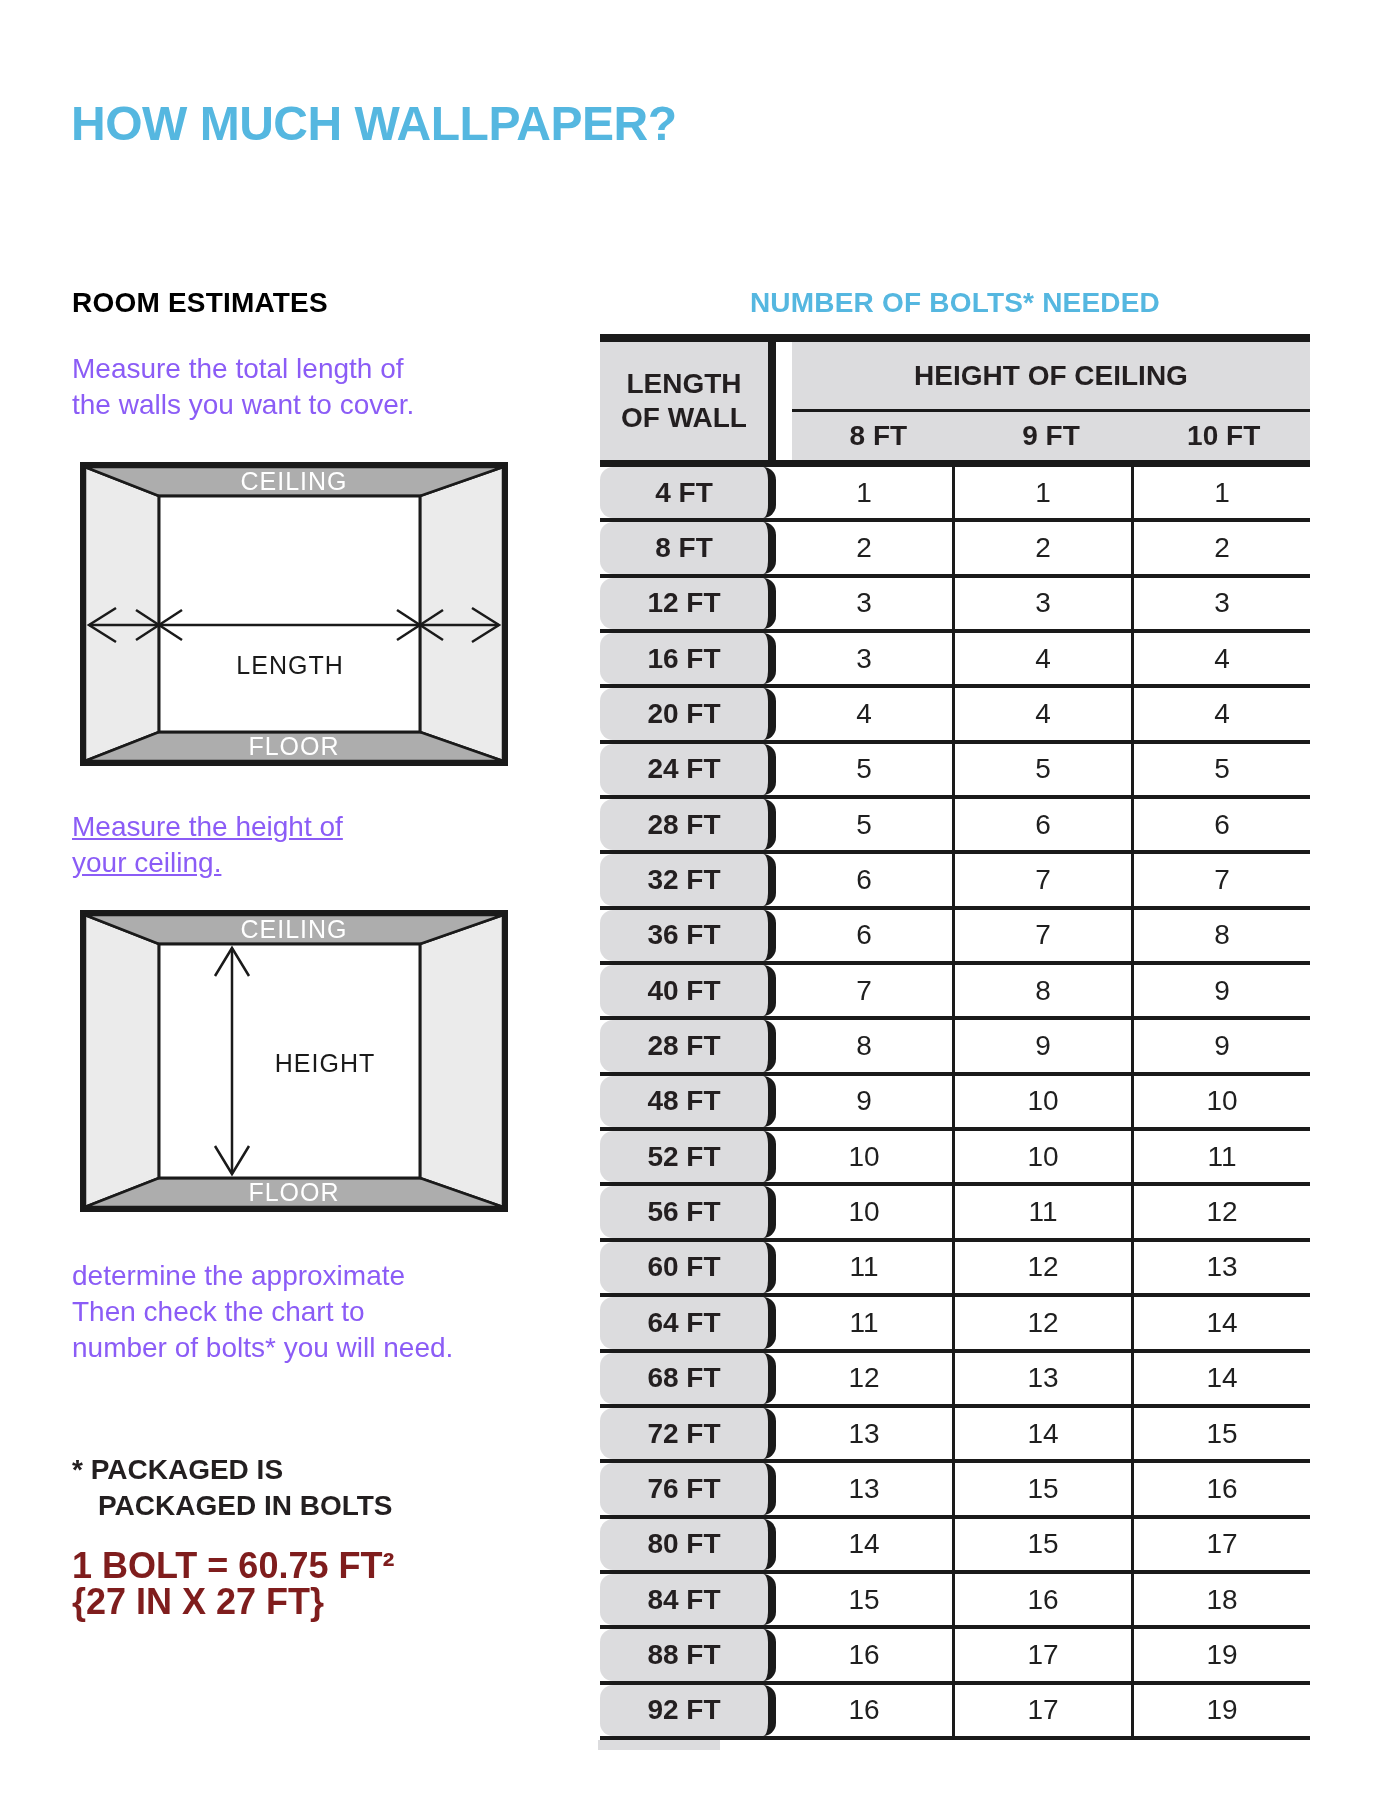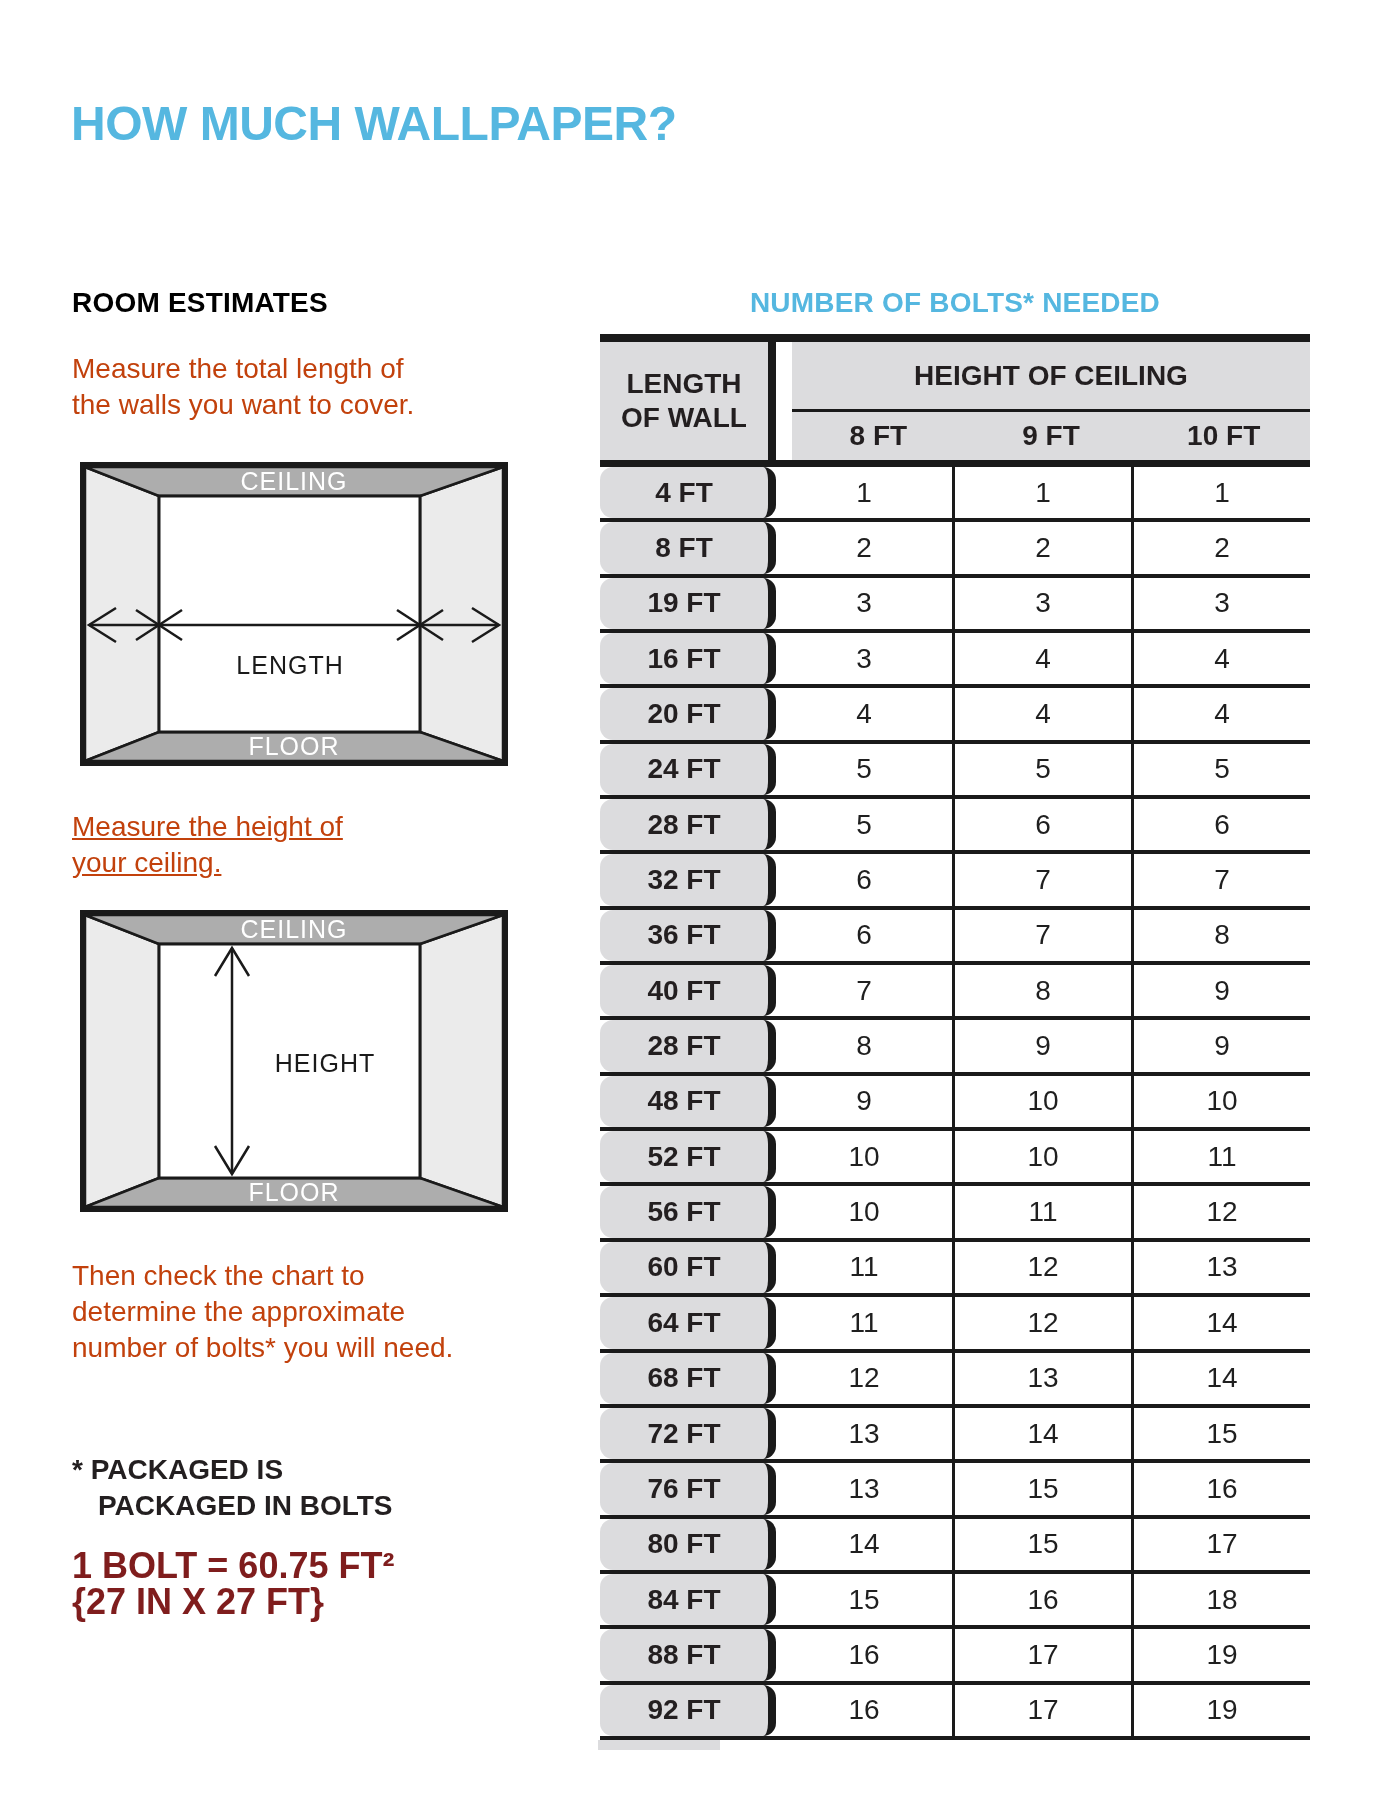--- a/index.html
+++ b/index.html
@@ -14,21 +14,21 @@
   .page-title {
     position:absolute; left:71px; top:72px;
     font-size:48px; font-weight:bold; letter-spacing:-0.5px; color:#55b7e0;
   }
 
   
   .section-heading {
     position:absolute; left:72px; top:263px;
     font-size:28px; font-weight:bold; color:#000000; letter-spacing:0.2px;
   }
-  .para { position:absolute; left:72px; font-size:28px; line-height:36px; color:#c2410c; }
+  .para { position:absolute; left:72px; font-size:28px; line-height:36px; color:#8b5cf6; }
   .para-1 { top:327px; }
   .para-2 { top:785px;text-decoration:underline; }
   .para-3 { top:1234px; }
 
   .diagram { position:absolute; left:80px; width:428px; }
   .diagram-1 { top:438px; height:304px; }
   .diagram-2 { top:886px; height:302px; }
 
   .footnote {
     position:absolute; left:72px; top:1428px;
@@ -139,22 +139,22 @@
       <line x1="152" y1="38" x2="152" y2="264"></line>
       <polyline points="135,66 152,38 169,66"></polyline>
       <polyline points="135,236 152,264 169,236"></polyline>
     </g>
     <text class="svg-band-label" x="214" y="28" text-anchor="middle">CEILING</text>
     <text class="svg-band-label" x="214" y="291" text-anchor="middle">FLOOR</text>
     <text class="svg-dim-label" x="245" y="162" text-anchor="middle">HEIGHT</text>
   </svg>
 
   <div class="para para-3">
+    <div>determine the approximate</div>
     <div>Then check the chart to</div>
-    <div>determine the approximate</div>
     <div>number of bolts* you will need.</div>
   </div>
 
   <div class="footnote">
     <div>* PACKAGED IS</div>
     <div class="indent">PACKAGED IN BOLTS</div>
   </div>
 
   <div class="bolt-info">
     <div>1 BOLT = 60.75 FT²</div>
@@ -185,21 +185,21 @@
           <div class="tcell sep">1</div>
           <div class="tcell">1</div>
         </div>
         <div class="trow">
           <div class="tlabel">8 FT</div>
           <div class="tcell sep">2</div>
           <div class="tcell sep">2</div>
           <div class="tcell">2</div>
         </div>
         <div class="trow">
-          <div class="tlabel">19 FT</div>
+          <div class="tlabel">12 FT</div>
           <div class="tcell sep">3</div>
           <div class="tcell sep">3</div>
           <div class="tcell">3</div>
         </div>
         <div class="trow">
           <div class="tlabel">16 FT</div>
           <div class="tcell sep">3</div>
           <div class="tcell sep">4</div>
           <div class="tcell">4</div>
         </div>

